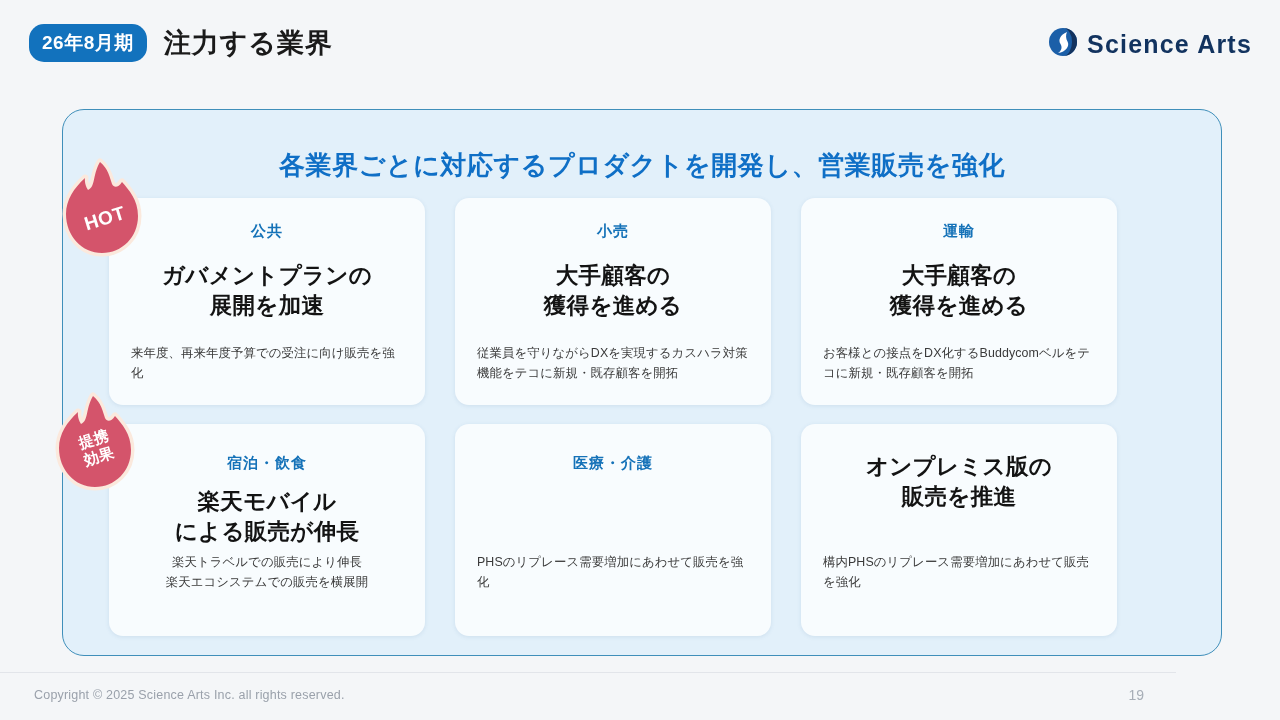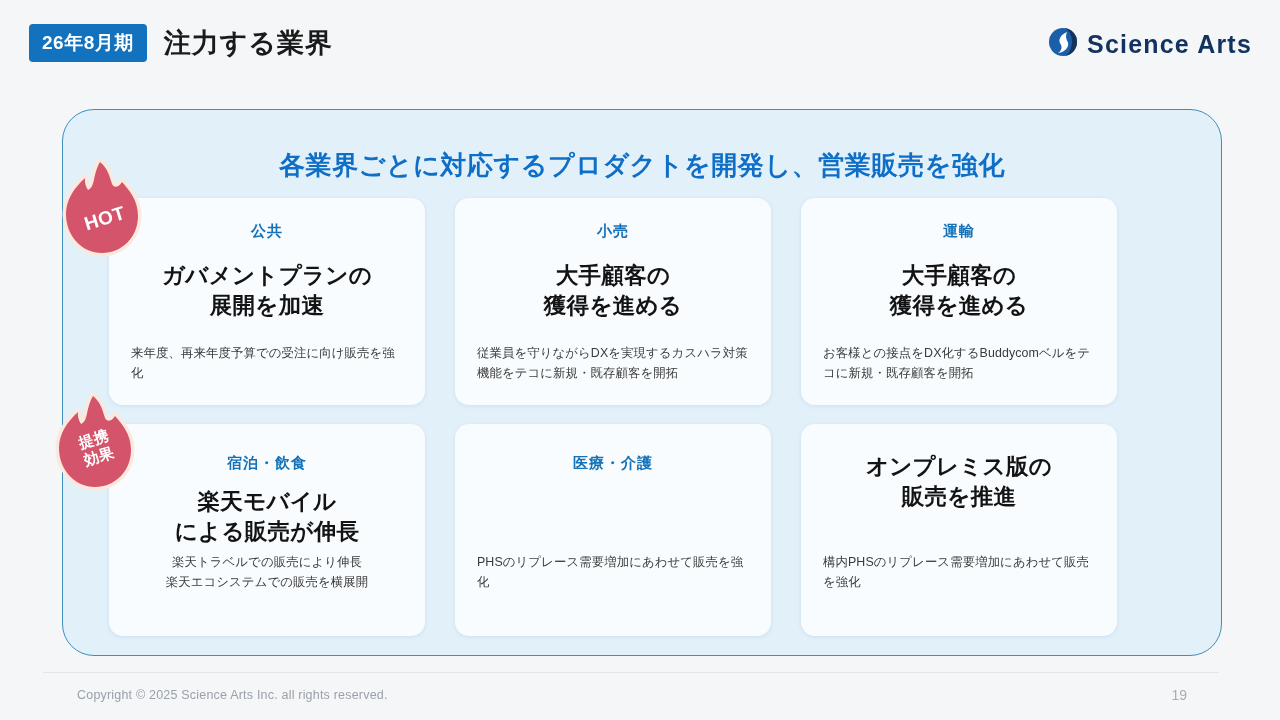--- a/index.html
+++ b/index.html
@@ -26,21 +26,21 @@
     display: flex;
     align-items: center;
   }
 
   #period-badge {
     margin-left: 29px;
     background: #1272bd;
     color: #ffffff;
     font-size: 19px;
     font-weight: bold;
-    border-radius: 4px;
+    border-radius: 15px;
     padding: 9px 13px 10px 13px;
     line-height: 1;
     letter-spacing: 0.5px;
     white-space: nowrap;
   }
 
   #page-title {
     margin-left: 17px;
     font-size: 27px;
     font-weight: bold;
@@ -69,21 +69,21 @@
 
   
   #panel {
     position: absolute;
     left: 62px;
     top: 109px;
     width: 1160px;
     height: 547px;
     background: #e2f0fa;
     border: 1.6px solid #3f8fba;
-    border-radius: 32px;
+    border-radius: 22px;
   }
 
   #panel-heading {
     position: absolute;
     top: 38px;
     left: 0;
     width: 100%;
     text-align: center;
     font-size: 26px;
     font-weight: bold;
@@ -192,21 +192,20 @@
 
   
   #footer {
     position: absolute;
     left: 0;
     bottom: 0;
     width: 1176px;
     height: 48px;
     border-top: 1px solid #e2e5ea;
     background: #f4f6f8;
-    margin-left: 43px;
   }
   #copyright {
     position: absolute;
     left: 34px;
     top: 15px;
     font-size: 12.5px;
     color: #9aa1ab;
     letter-spacing: 0.2px;
   }
   #page-number {

